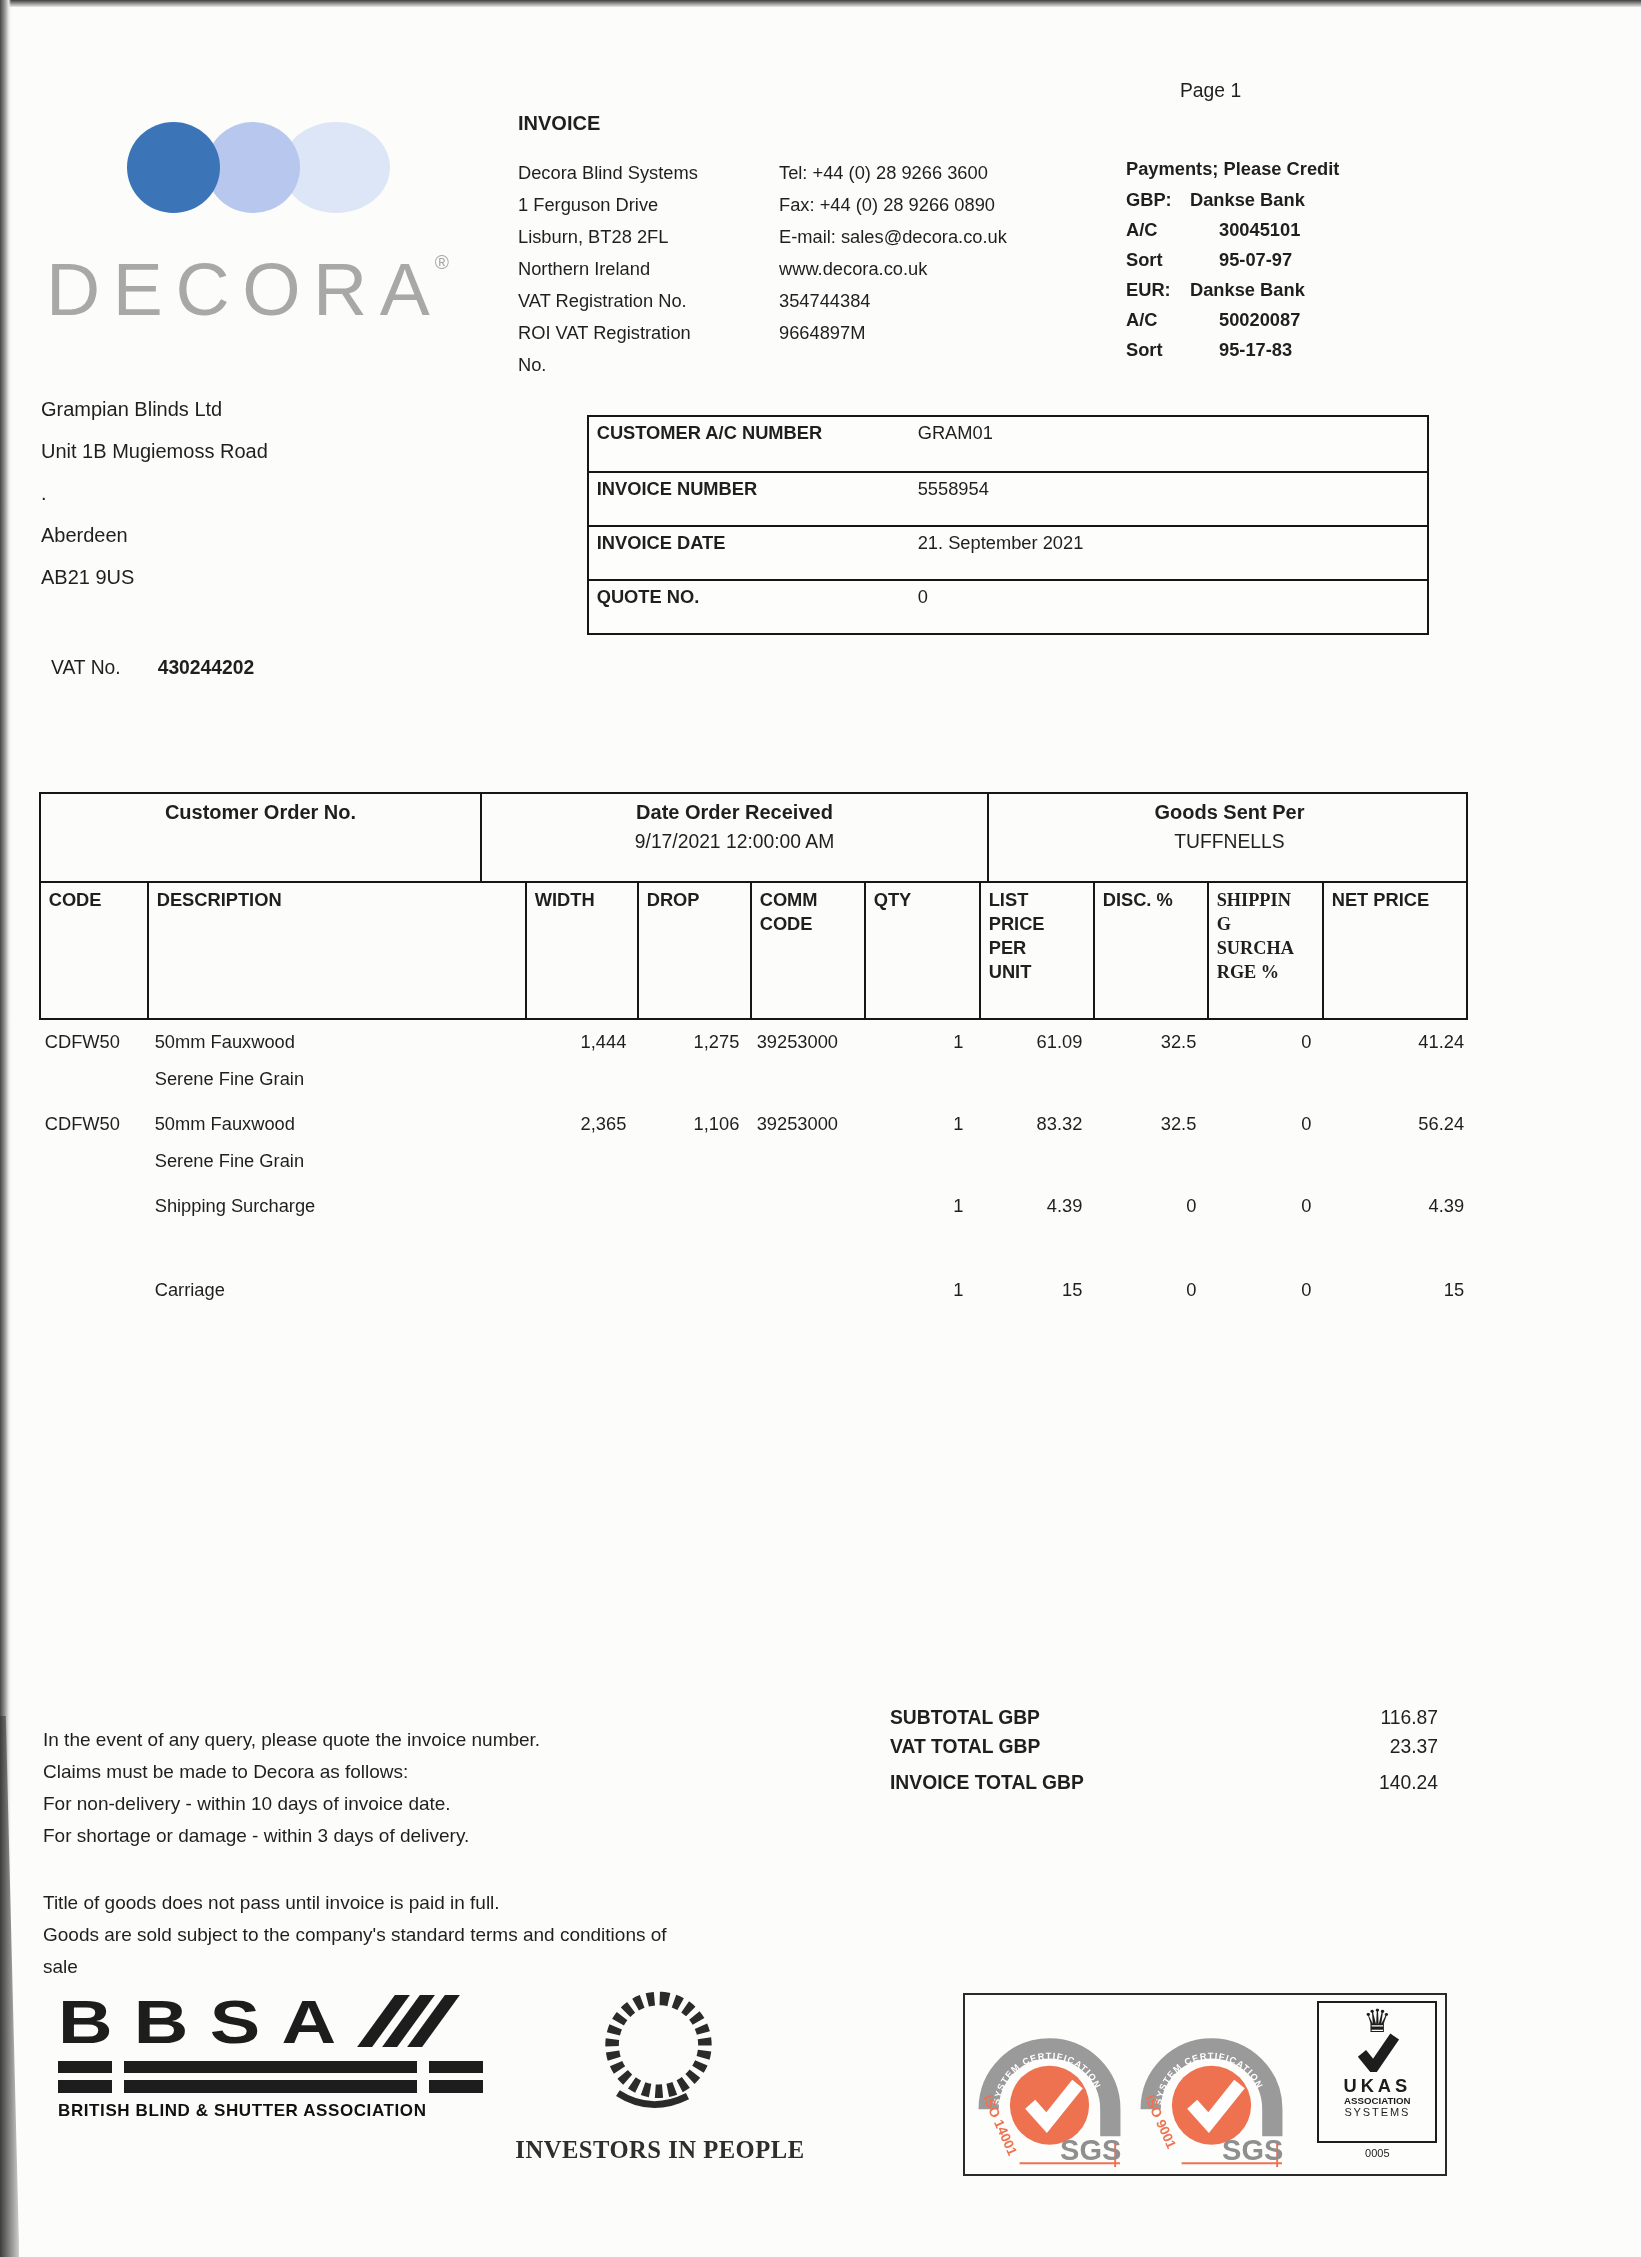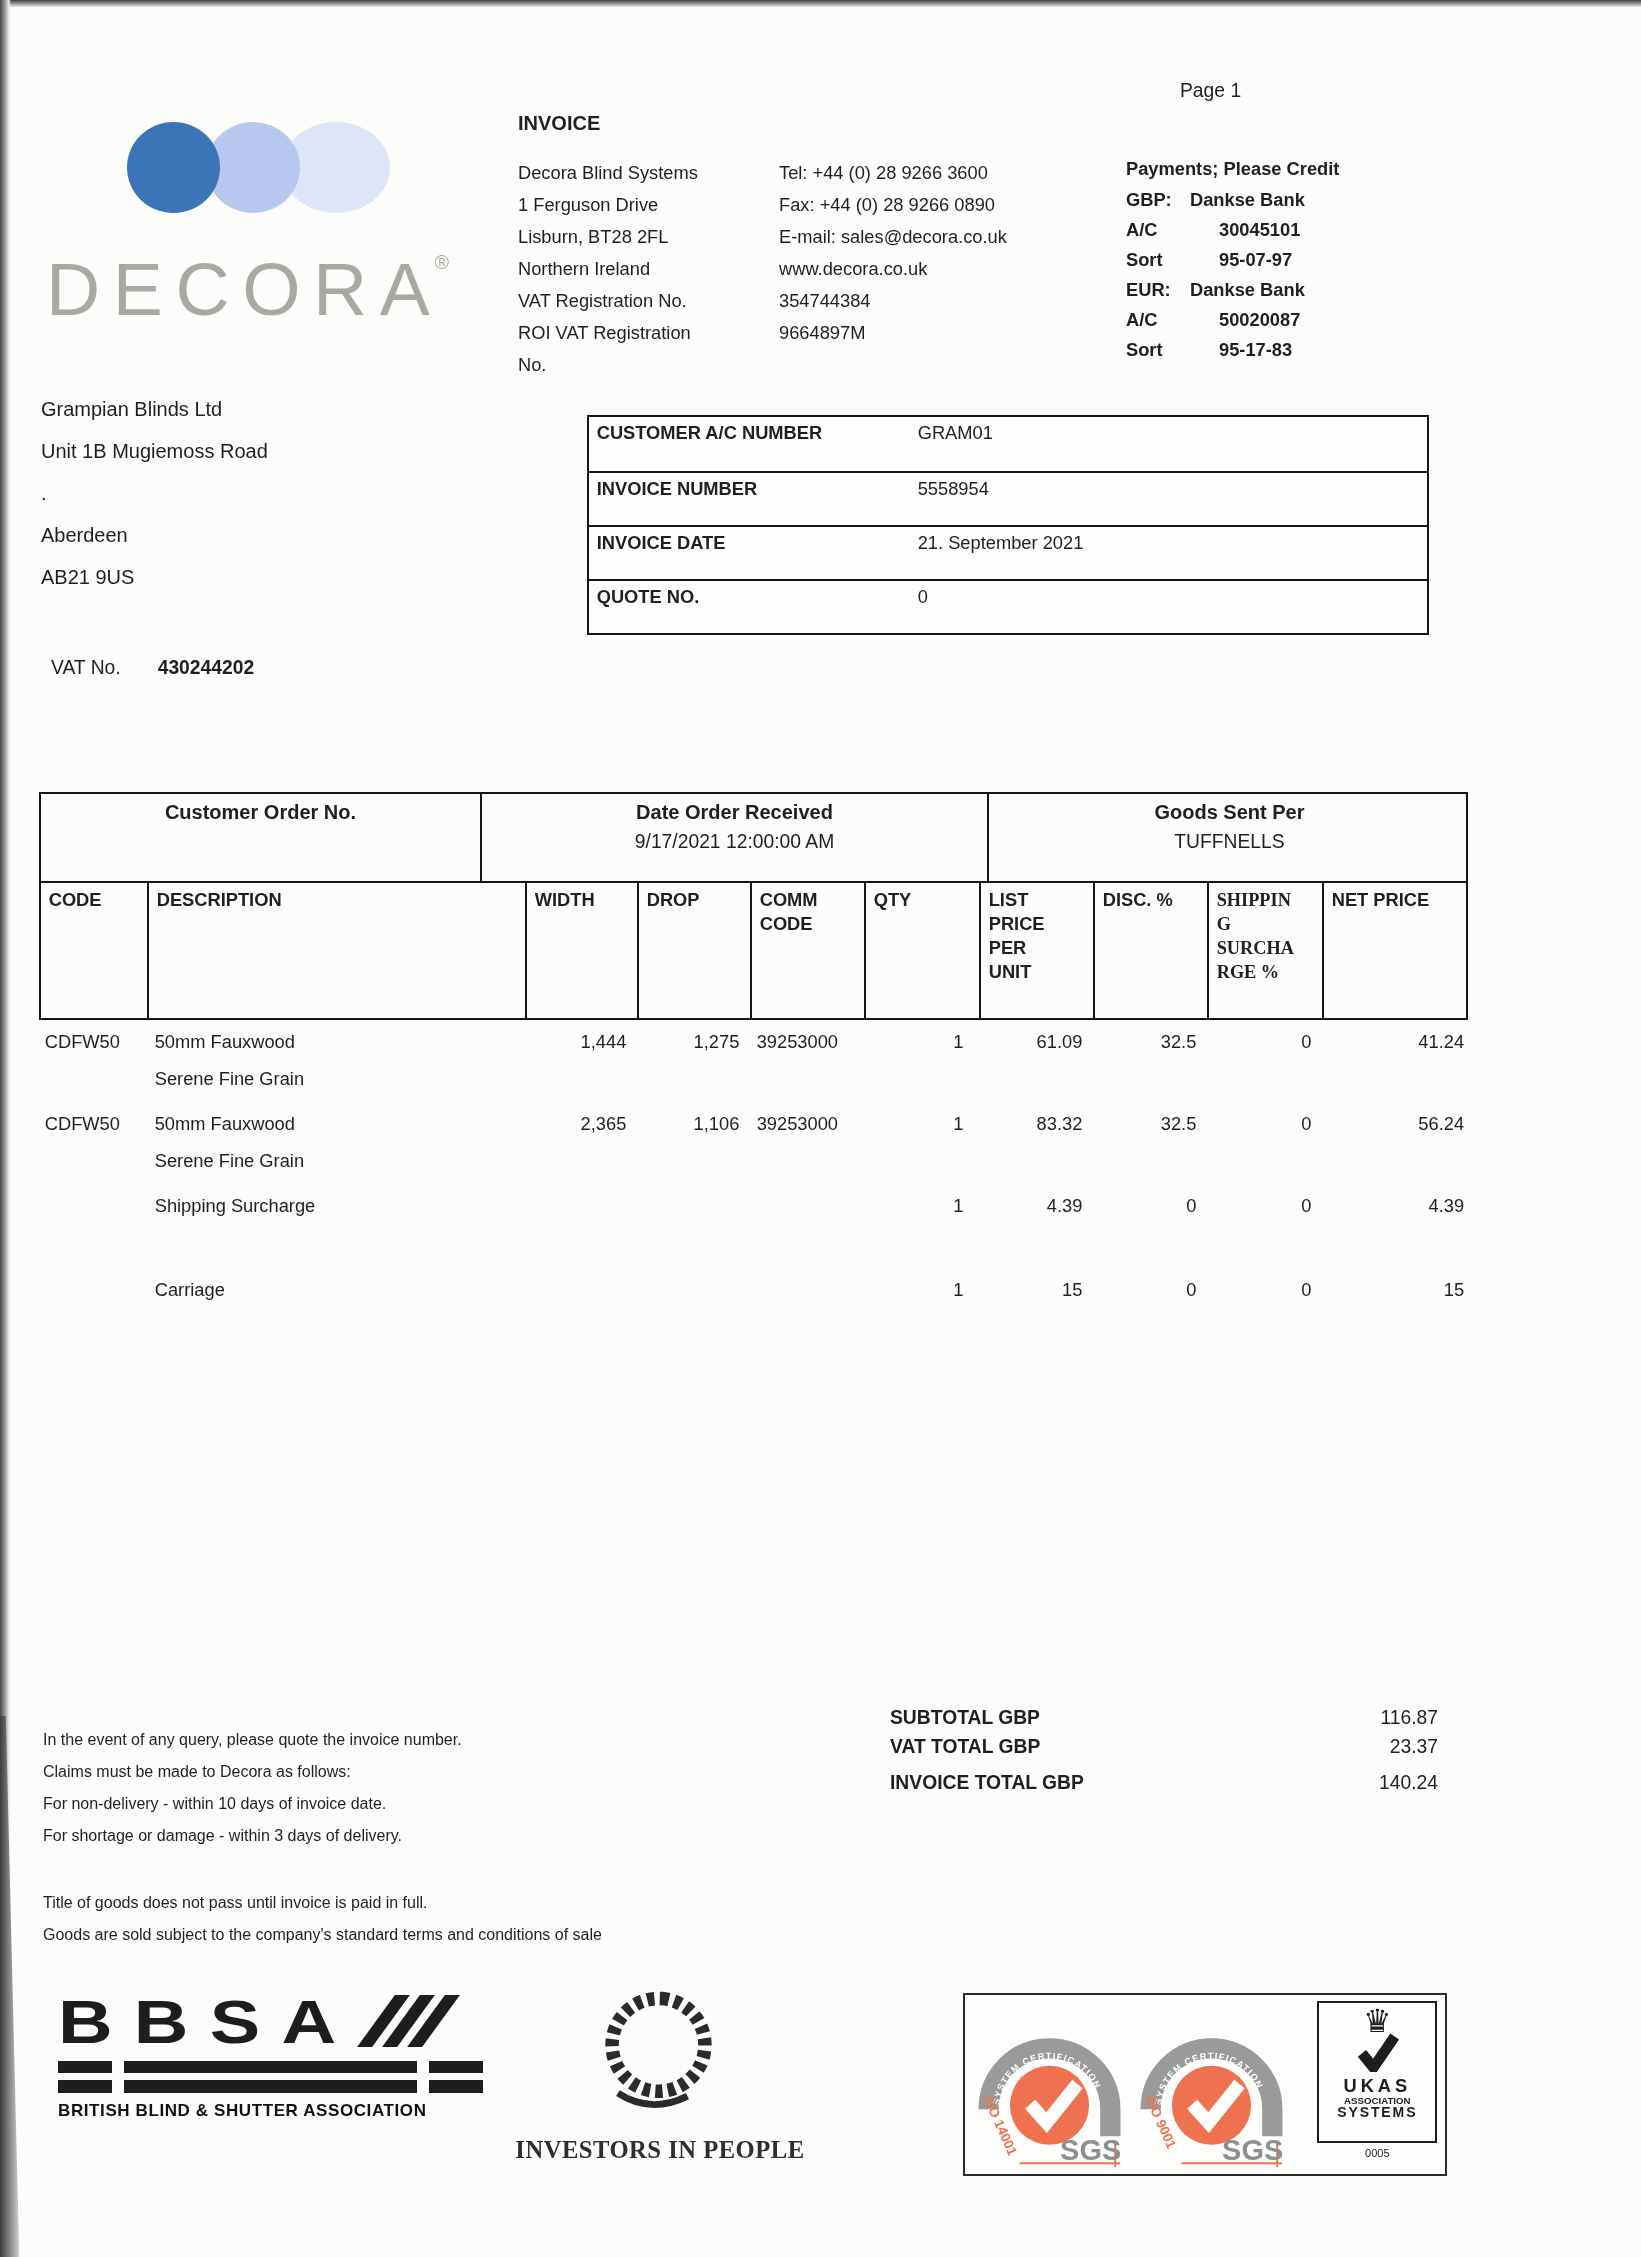--- a/index.html
+++ b/index.html
@@ -81,21 +81,21 @@
   .c-comm { text-align:left; padding-left:8.7px; }
   .c-qty { padding-right:13.5px; }
   .c-net { padding-right:3.9px; }
 
   
   .totals { left:890px; top:1707px; width:548px; font-size:19.3px; }
   .total-row { display:flex; justify-content:space-between; }
   .total-row + .total-row { margin-top:7px; }
   .total-row:last-child { margin-top:13.5px; }
   .total-label { font-weight:bold; }
-  .terms { left:43px; top:1724px; width:657px; font-size:16px; line-height:32px; }
+  .terms { left:43px; top:1724px; width:657px; font-size:19px; line-height:32px; }
   .terms-2 { margin-top:35px; }
 
   
   .bbsa { left:58px; top:1993px; width:434px; }
   .bbsa-row { display:flex; align-items:flex-start; }
   .bbsa-word { font-size:62px; font-weight:900; letter-spacing:17.4px; line-height:0.92;
     color:#1d1d1d; transform:scaleX(1.22); transform-origin:left top; white-space:nowrap; }
   .bbsa-slashes { display:flex; margin-left:62px; margin-top:1.9px; }
   .bbsa-slashes span { width:14.5px; height:52px; background:#1d1d1d; transform:skewX(-36deg); margin-left:10.6px; }
   .bbsa-bars { margin-top:10.6px; display:grid; grid-template-columns:54px 1fr 54px; column-gap:11.6px; row-gap:6.8px; width:425px; }
@@ -108,21 +108,21 @@
     white-space:nowrap; letter-spacing:0.5px; margin-top:3.9px; margin-left:-7.7px; color:#2e2e2e; }
 
   
   .certs { left:963px; top:1993px; width:484px; height:183px; border:2.9px solid #2a2a2a;
     display:flex; padding:5.8px 7.7px; gap:9.7px; background:#fdfdfc; }
   .ukas { margin-left:auto; width:120px; text-align:center; }
   .ukas-box { border:2.9px solid #1d1d1d; height:142px; padding-top:1px; background:#fdfdfc; }
   .ukas-crown { font-size:32px; line-height:35px; color:#1d1d1d; }
   .ukas-word { font-size:18.3px; font-weight:bold; letter-spacing:3.9px; line-height:19.3px; color:#1d1d1d; }
   .ukas-line1 { font-size:9.7px; font-weight:bold; line-height:11.6px; color:#1d1d1d; }
-  .ukas-line2 { font-size:14px; font-weight:bold; letter-spacing:1.9px; line-height:11.6px; color:#1d1d1d; }
+  .ukas-line2 { font-size:11px; font-weight:normal; letter-spacing:1.9px; line-height:11.6px; color:#1d1d1d; }
   .ukas-num { font-size:11px; margin-top:3.9px; color:#1d1d1d; }
 </style>
 </head>
 <body>
 
 <div class="page">
 
   <div class="scan-top"></div>
   <div class="scan-left"></div>
   <div class="scan-left-wedge"></div>

